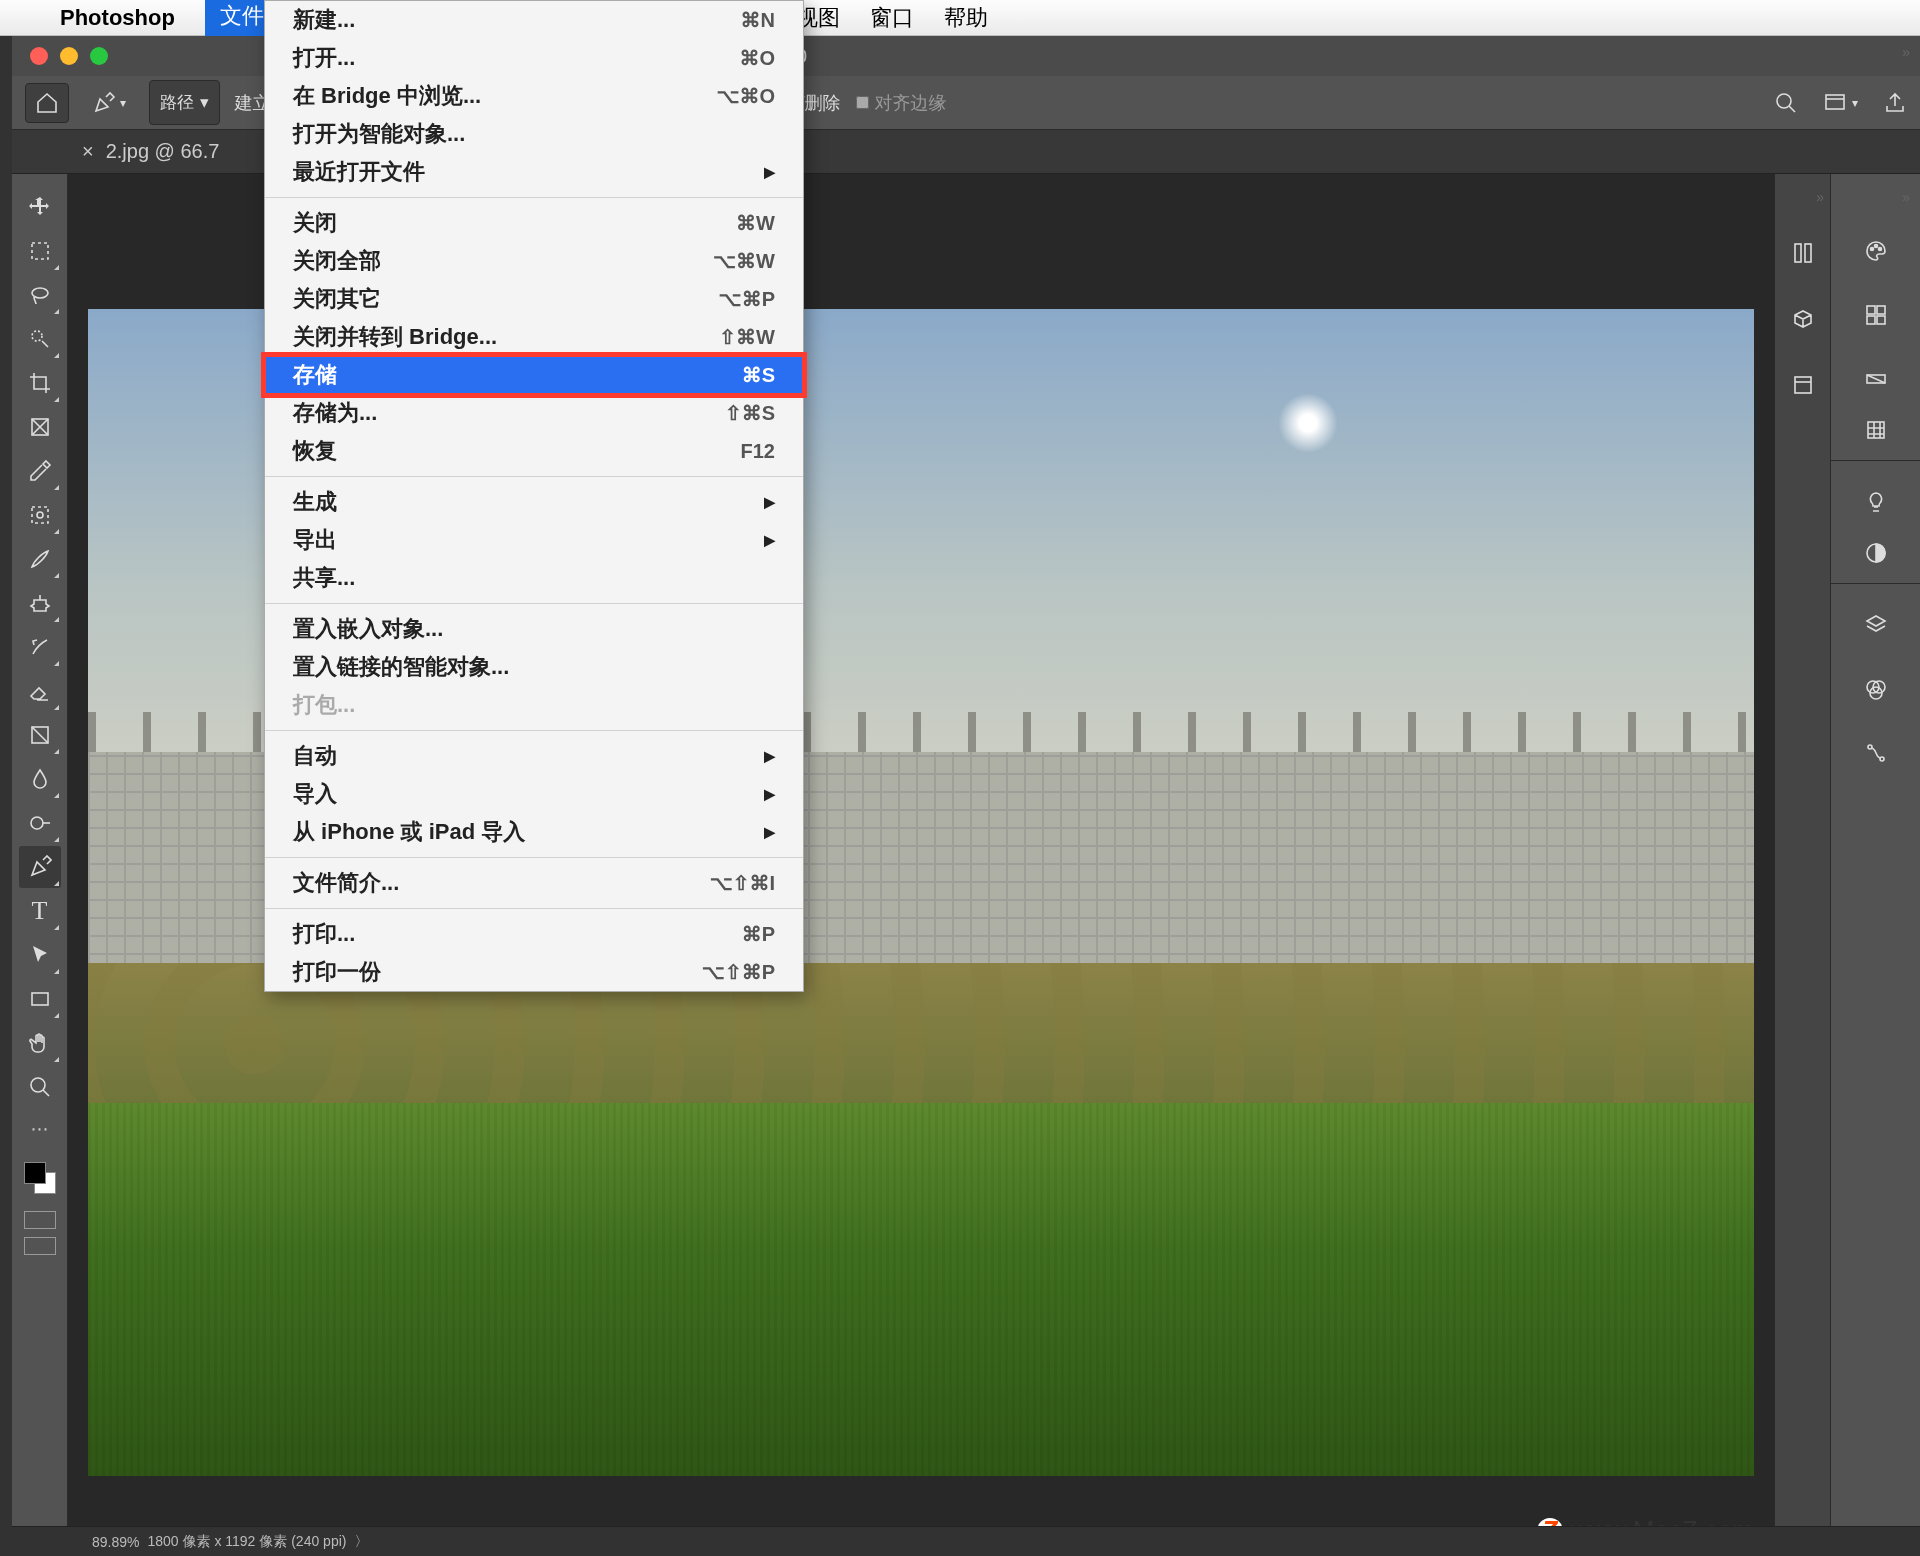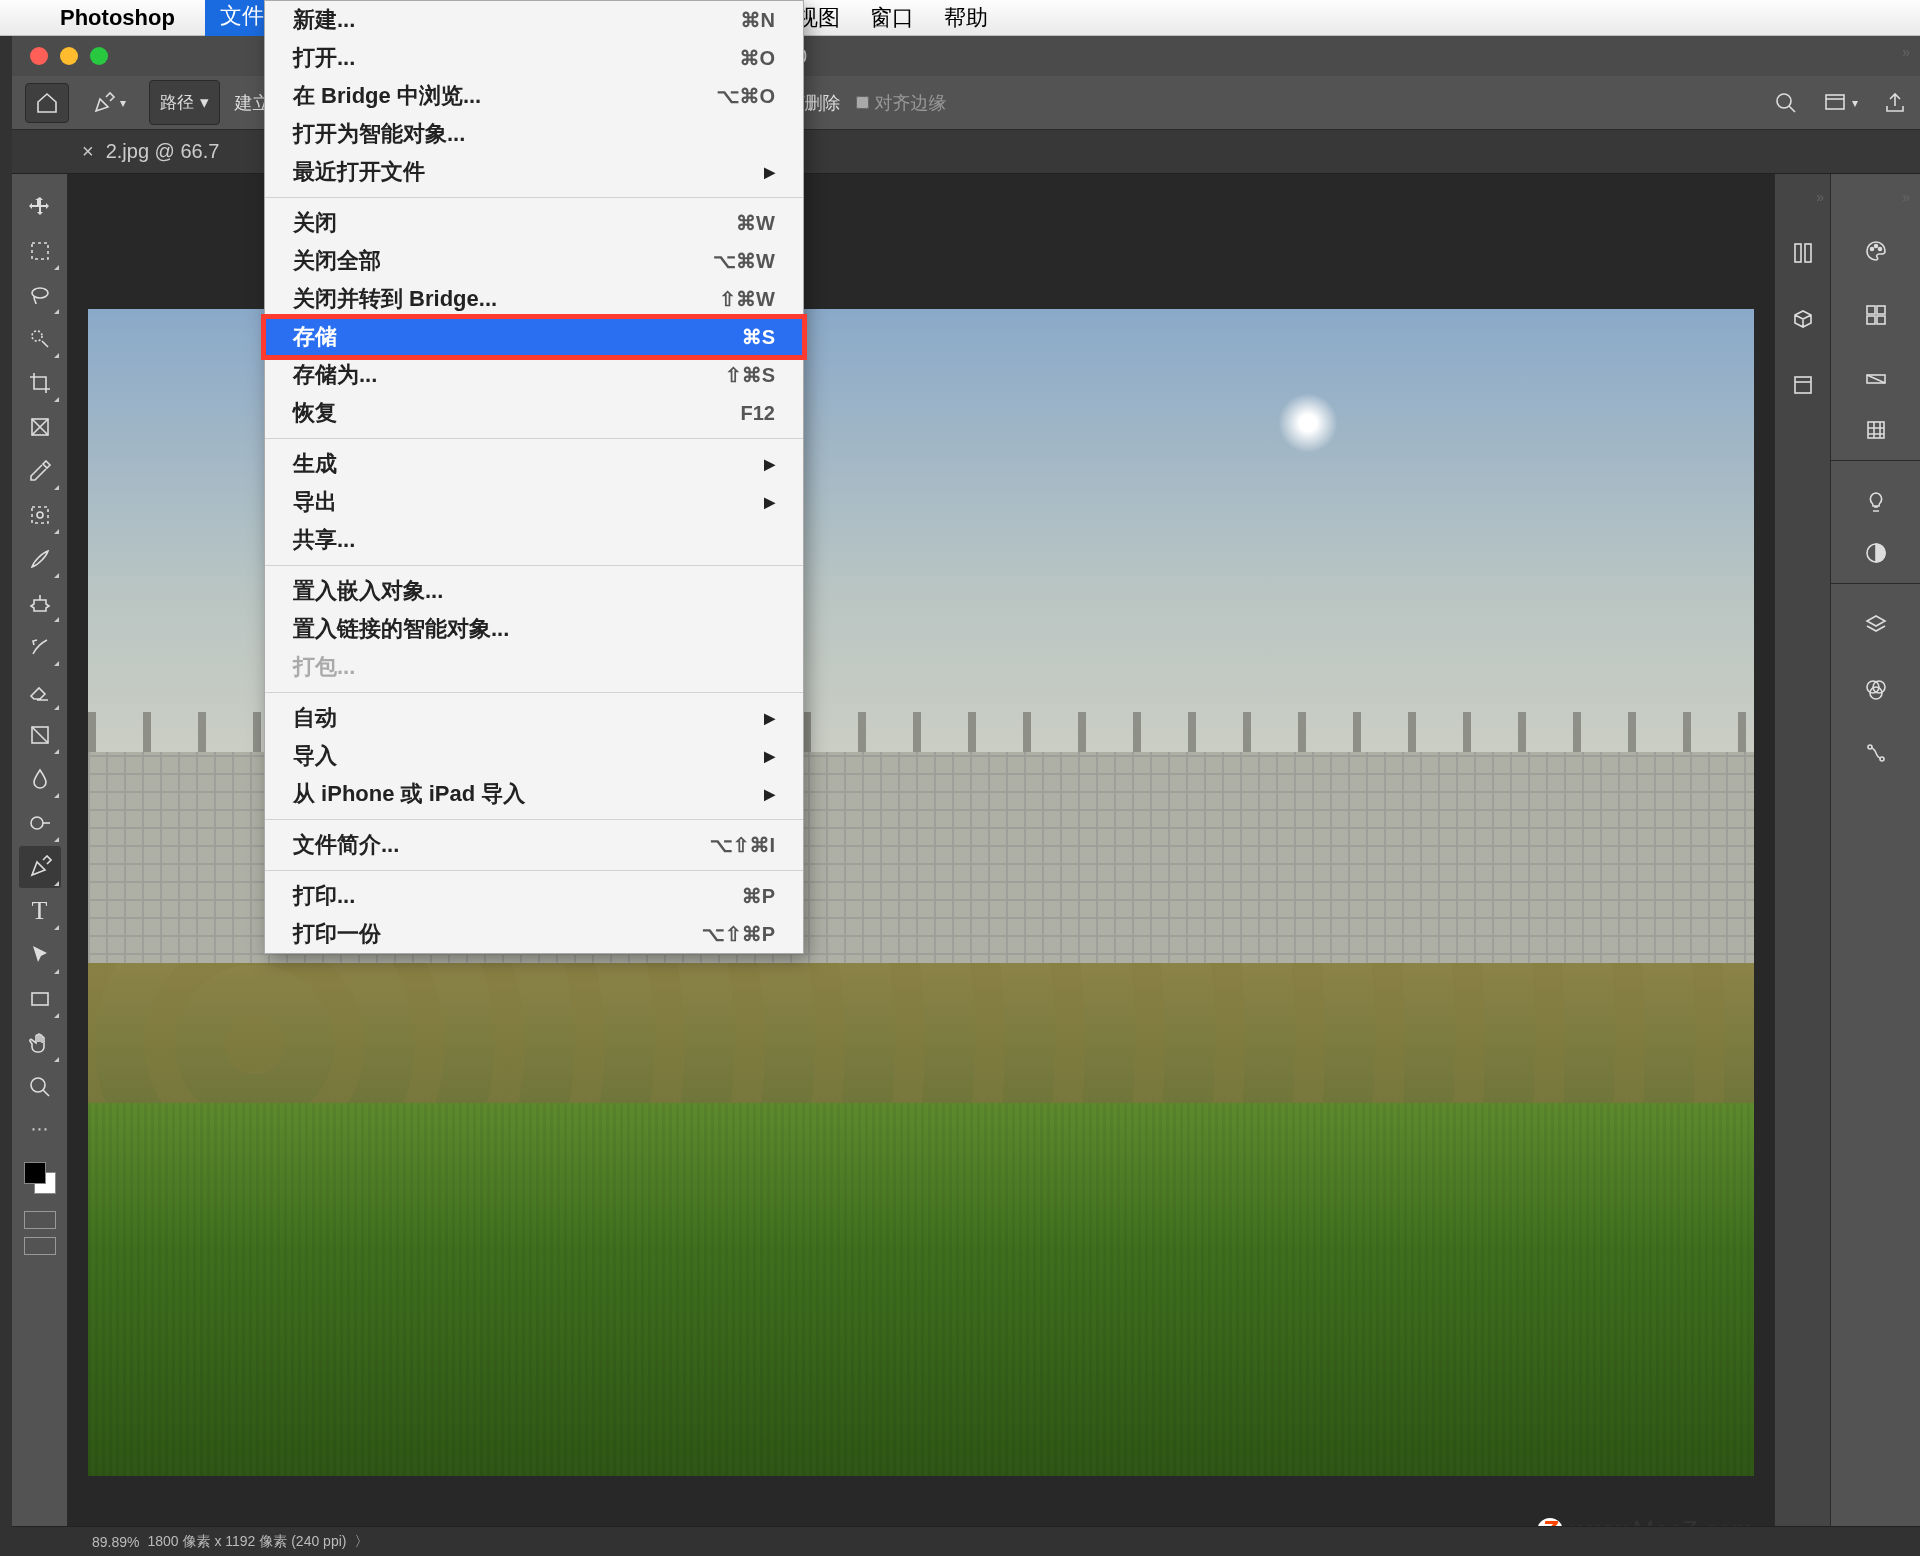--- a/index.html
+++ b/index.html
@@ -457,20 +457,24 @@
     <hr>
     <div class="row">
       <span>关闭</span>
       <span class="short">⌘W</span>
     </div>
     <div class="row">
       <span>关闭全部</span>
       <span class="short">⌥⌘W</span>
     </div>
     <div class="row">
+      <span>关闭其它</span>
+      <span class="short">⌥⌘P</span>
+    </div>
+    <div class="row">
       <span>关闭并转到 Bridge...</span>
       <span class="short">⇧⌘W</span>
     </div>
     <div class="row highlight">
       <span>存储</span>
       <span class="short">⌘S</span>
     </div>
     <div class="row">
       <span>存储为...</span>
       <span class="short">⇧⌘S</span>

